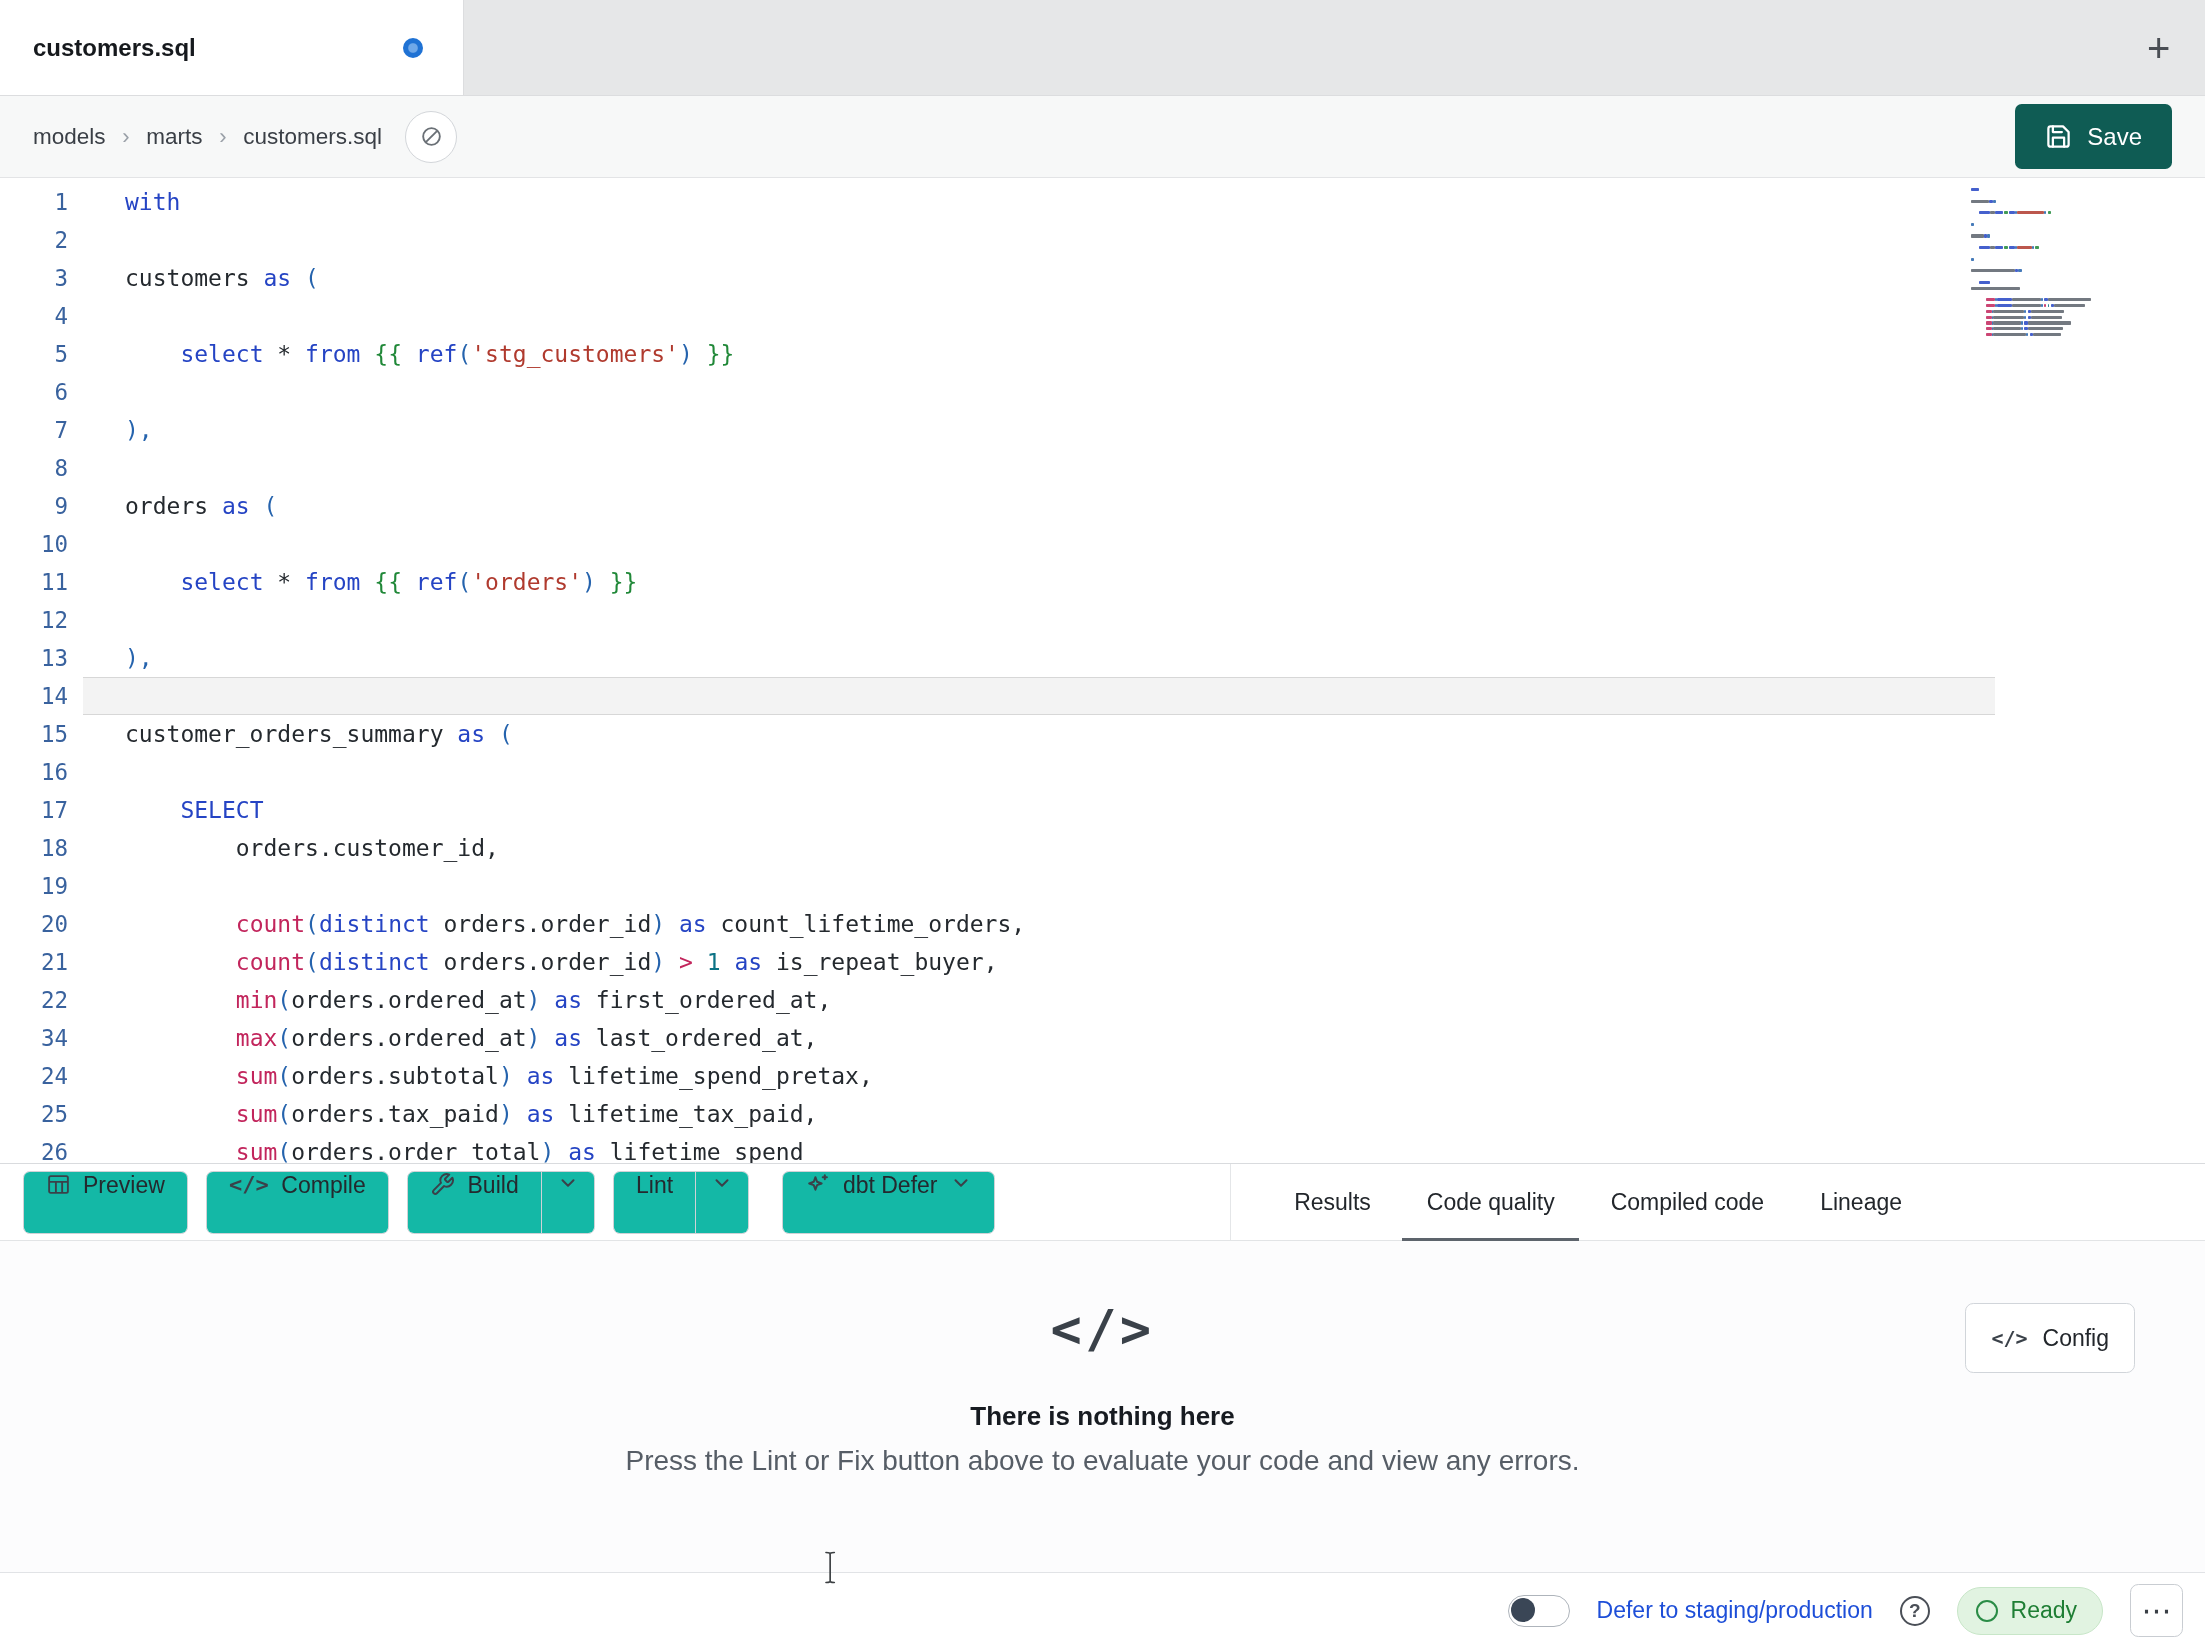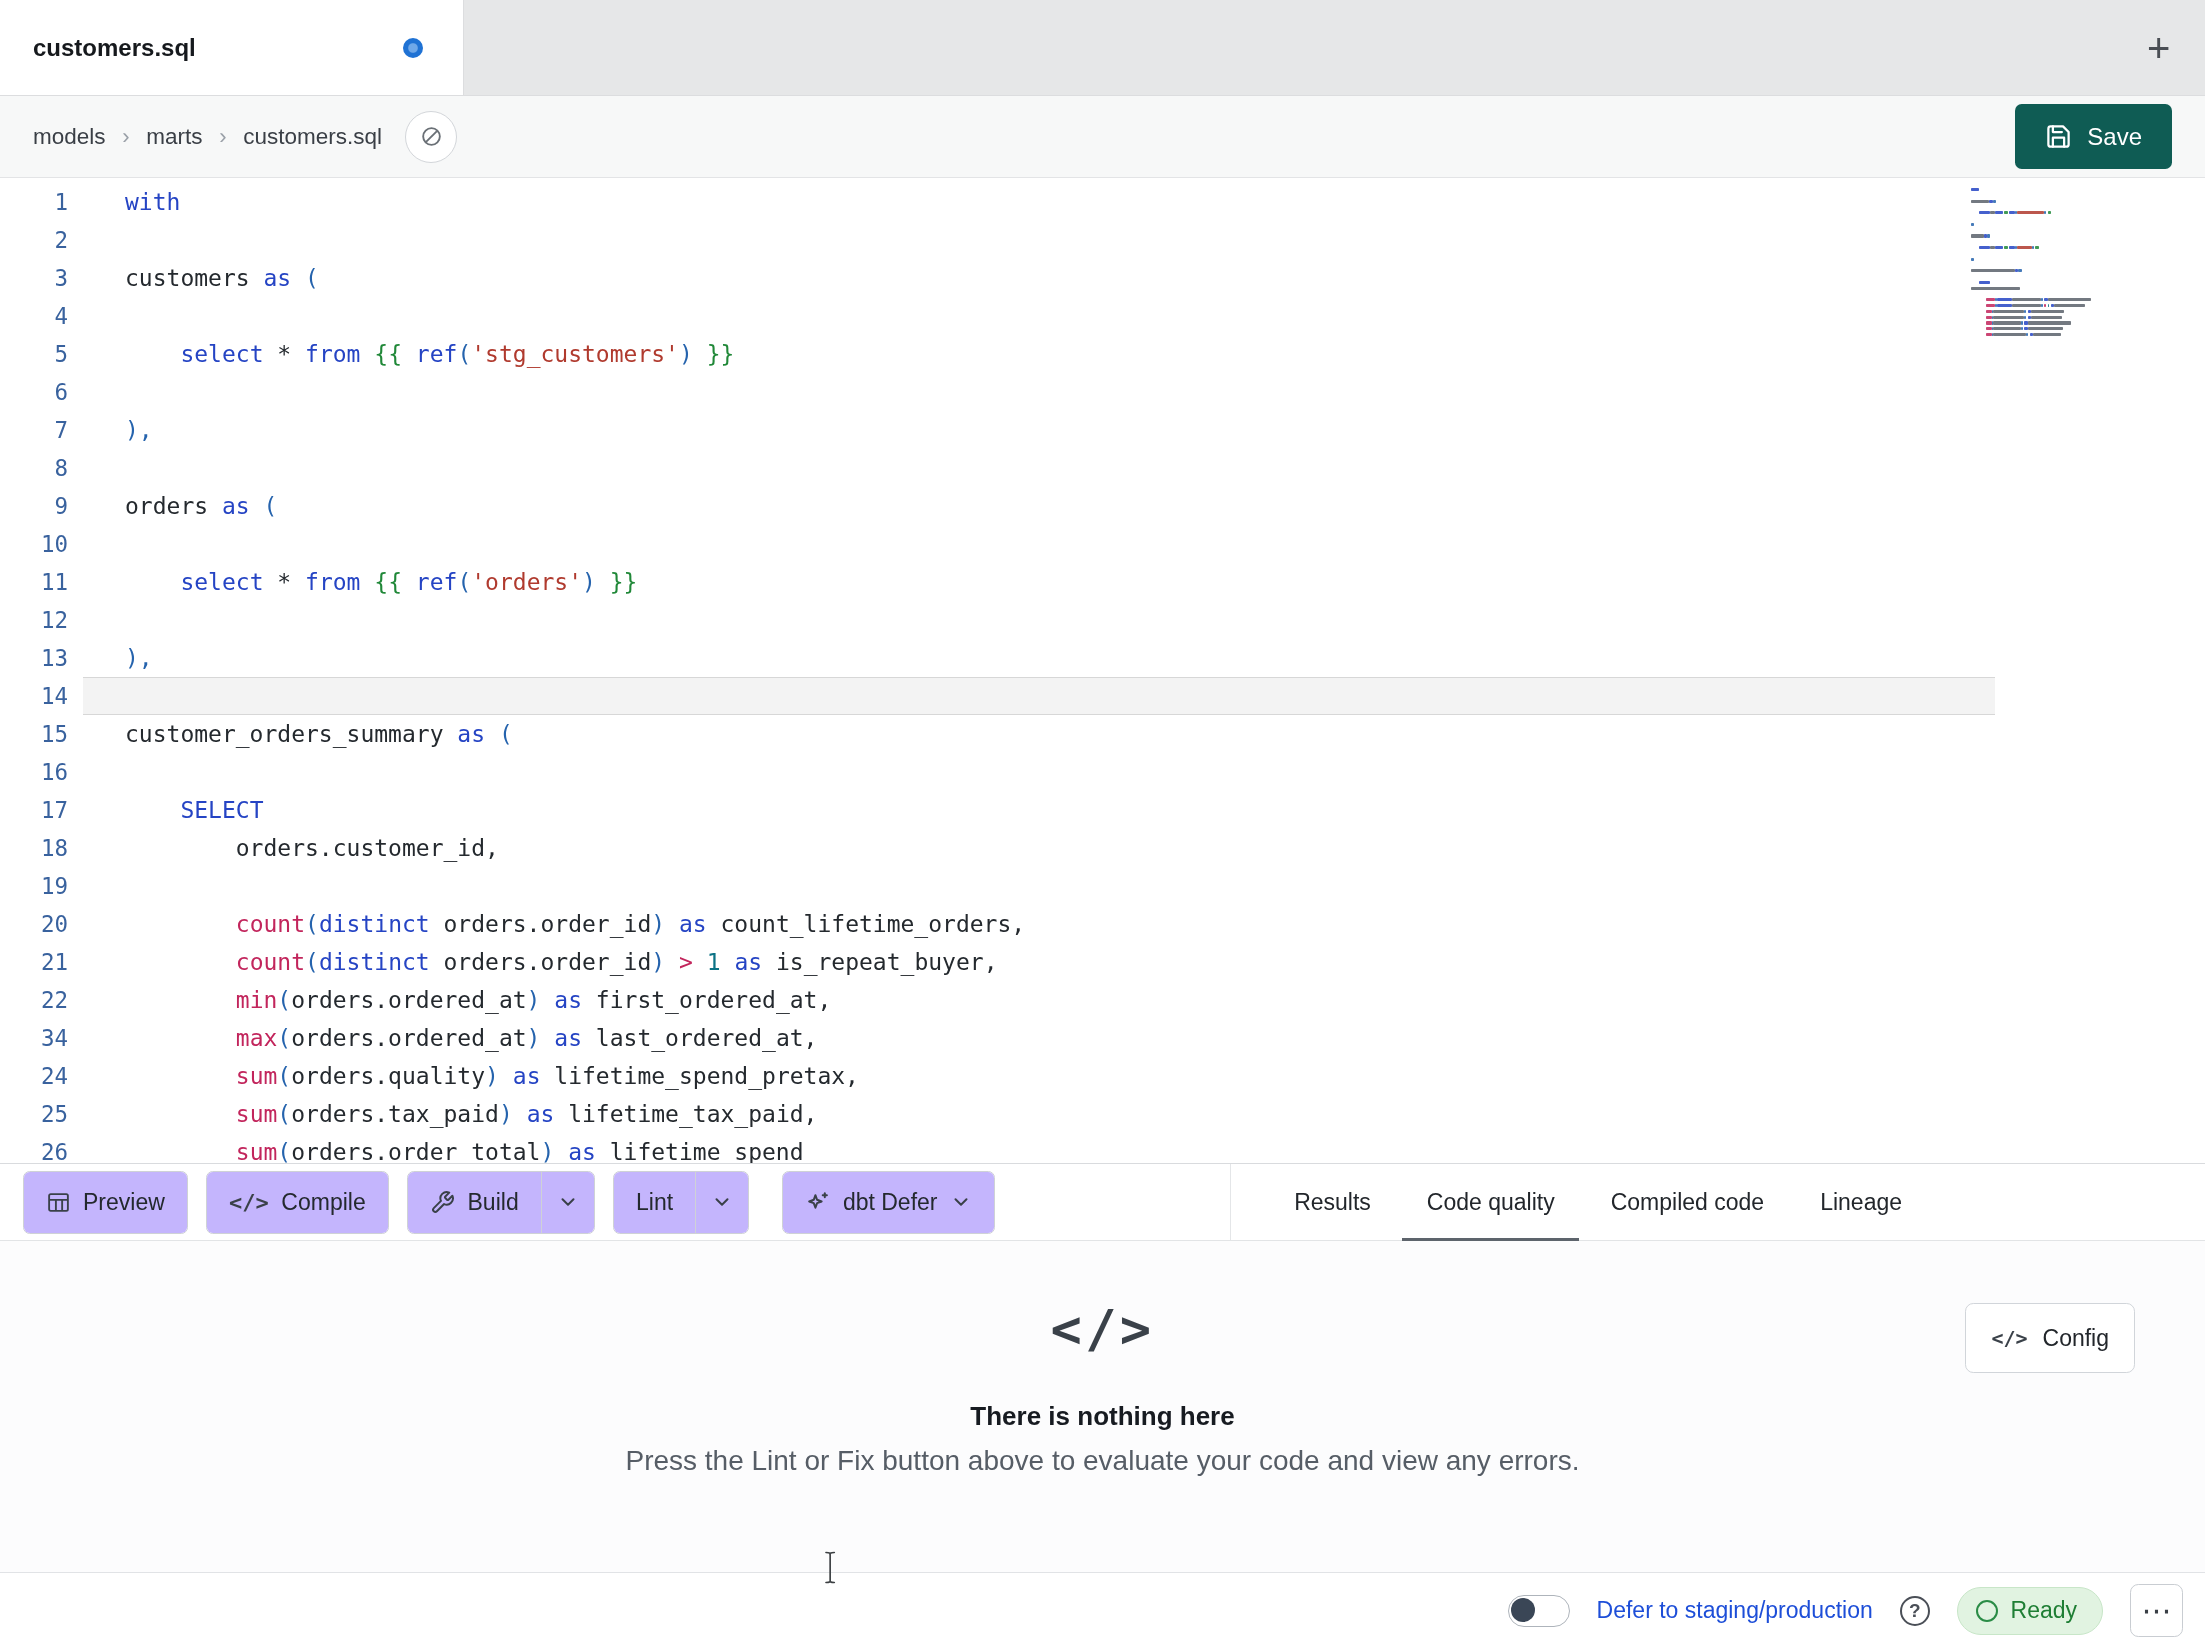--- a/index.html
+++ b/index.html
@@ -137,22 +137,22 @@
     padding-left: 22.5px;
     background: #ffffff;
   }
   .actions { display: flex; align-items: center; gap: 18.3px; }
   .btn {
     display: inline-flex; align-items: stretch;
     border: 0.8px solid #cfd2d6; border-radius: 6.7px;
     background: #ffffff; overflow: hidden; height: 63px;
   }
   .seg {
-    border: none; background: #c4b5fd;
-    display: flex; align-items: center; gap: 12.5px;
+    border: none; background: #14b8a6;
+    display: flex; gap: 12.5px;
     padding: 0 22px; font-size: 23px; color: #24292e;
     font-family: "Liberation Sans", sans-serif; cursor: pointer;
   }
   .seg + .seg { border-left: 0.8px solid #cfd2d6; padding: 0 15px; }
   .code-glyph { font-family: "DejaVu Sans Mono", monospace; font-size: 22px; font-weight: bold; color: #3a4149; }
 
   .vdiv { width: 0.8px; height: 100%; background: #e4e6e8; margin-left: auto; }
   .ptabs { display: flex; height: 100%; margin-left: 35px; margin-right: 275px; }
   .ptab {
     height: 100%; display: flex; align-items: center;
@@ -352,21 +352,21 @@
         <div class="code-row">
           <span class="gutter">22</span>
           <span class="code"><span class="tk plain">        </span><span class="tk fn">min</span><span class="tk br">(</span><span class="tk plain">orders.ordered_at</span><span class="tk br">)</span><span class="tk plain"> </span><span class="tk kw">as</span><span class="tk plain"> first_ordered_at,</span></span>
         </div>
         <div class="code-row">
           <span class="gutter">34</span>
           <span class="code"><span class="tk plain">        </span><span class="tk fn">max</span><span class="tk br">(</span><span class="tk plain">orders.ordered_at</span><span class="tk br">)</span><span class="tk plain"> </span><span class="tk kw">as</span><span class="tk plain"> last_ordered_at,</span></span>
         </div>
         <div class="code-row">
           <span class="gutter">24</span>
-          <span class="code"><span class="tk plain">        </span><span class="tk fn">sum</span><span class="tk br">(</span><span class="tk plain">orders.quality</span><span class="tk br">)</span><span class="tk plain"> </span><span class="tk kw">as</span><span class="tk plain"> lifetime_spend_pretax,</span></span>
+          <span class="code"><span class="tk plain">        </span><span class="tk fn">sum</span><span class="tk br">(</span><span class="tk plain">orders.subtotal</span><span class="tk br">)</span><span class="tk plain"> </span><span class="tk kw">as</span><span class="tk plain"> lifetime_spend_pretax,</span></span>
         </div>
         <div class="code-row">
           <span class="gutter">25</span>
           <span class="code"><span class="tk plain">        </span><span class="tk fn">sum</span><span class="tk br">(</span><span class="tk plain">orders.tax_paid</span><span class="tk br">)</span><span class="tk plain"> </span><span class="tk kw">as</span><span class="tk plain"> lifetime_tax_paid,</span></span>
         </div>
         <div class="code-row">
           <span class="gutter">26</span>
           <span class="code"><span class="tk plain">        </span><span class="tk fn">sum</span><span class="tk br">(</span><span class="tk plain">orders.order_total</span><span class="tk br">)</span><span class="tk plain"> </span><span class="tk kw">as</span><span class="tk plain"> lifetime_spend</span></span>
         </div>
       </div>

